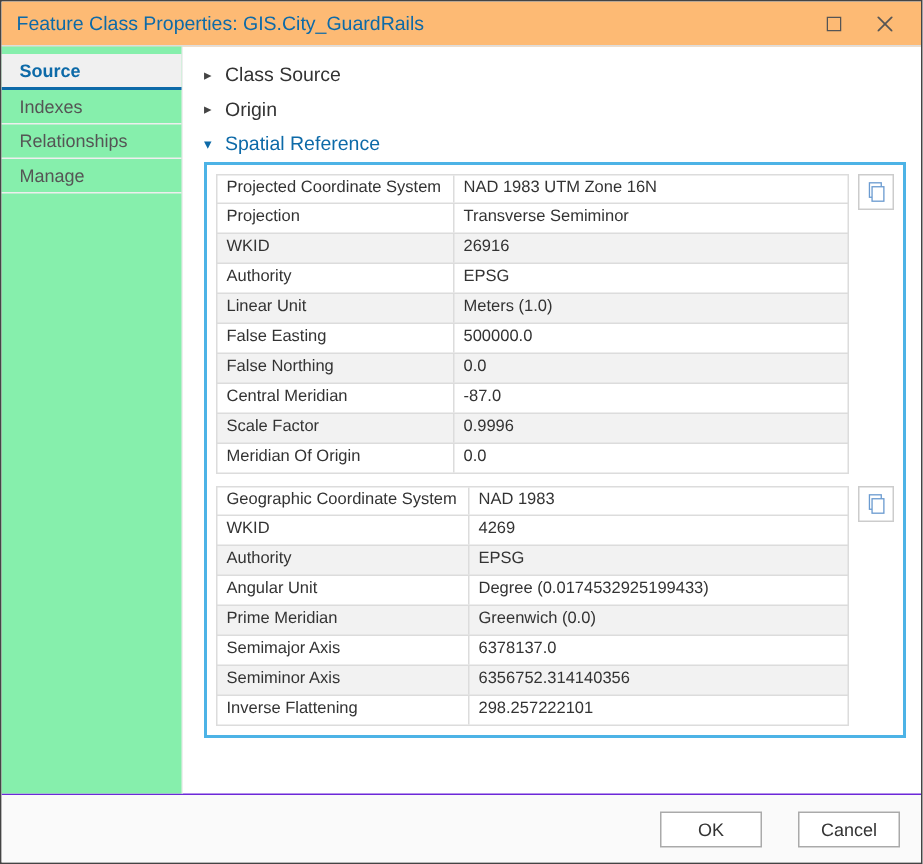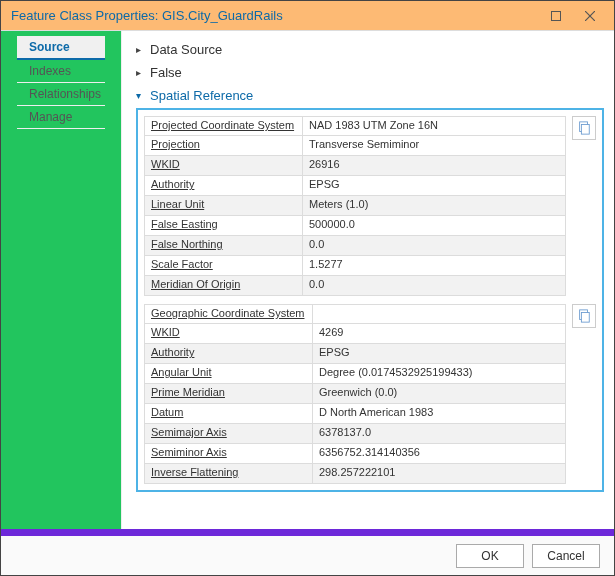--- a/index.html
+++ b/index.html
@@ -39,22 +39,22 @@
     color: #555;
     font-size: 14px;
     cursor: pointer;
   }
   .main {
     display: flex;
     height: 498px;
   }
   .sidebar {
     width: 121px;
-    background: #22c55e;
-    padding: 5px 16px;
+    background: #86efac;
+    padding: 5px 0;
     border-right: 1px solid #eee;
   }
   .sidebar-item {
     padding: 4px 12px;
     color: #555;
     cursor: pointer;
     border-bottom: 1px solid #eee;
     font-size: 12px;
   }
   .sidebar-item.active {
@@ -112,21 +112,20 @@
   }
   .row:nth-child(odd) { background: #f2f2f2; }
   .row:first-child {
     border-top: 1px solid #dcdcdc;
     background: #fff;
   }
   .row .label {
     width: 158px;
     padding: 2px 6px;
     border-right: 1px solid #dcdcdc;
-    text-decoration: underline;
   }
   .row .value {
     flex: 1;
     padding: 2px 6px;
   }
   .block2 .row .label {
     width: 168px;
   }
   .copy-btn {
     position: absolute;
@@ -141,22 +140,22 @@
     justify-content: center;
     cursor: pointer;
   }
   .copy-btn svg { width: 14px; height: 14px; }
   .footer {
     height: 46px;
     display: flex;
     justify-content: flex-end;
     align-items: center;
     padding: 0 14px;
-    gap: 8px;
-    border-top: 7px solid #6d28d9;
+    gap: 24px;
+    border-top: 1px solid #6d28d9;
     background: #fafafa;
   }
   .footer button {
     min-width: 68px;
     height: 24px;
     background: #fff;
     border: 1px solid #aaa;
     font-size: 12px;
     cursor: pointer;
     color: #333;
@@ -189,28 +188,28 @@
     <div class="sidebar-item"><span>Indexes</span></div>
     <div class="sidebar-item"><span>Relationships</span></div>
     <div class="sidebar-item"><span>Manage</span></div>
   </div>
 
   <div class="content">
 
     <div class="accordion">
       <div class="acc-header">
           <span class="chev">▸</span>
-          <span>Data Source</span>
+          <span>Class Source</span>
         </div>
     </div>
 
     <div class="accordion">
       <div class="acc-header">
           <span class="chev">▸</span>
-          <span>False</span>
+          <span>Origin</span>
         </div>
     </div>
 
     <div class="accordion">
       <div class="acc-header expanded">
           <span class="chev">▾</span>
           <span>Spatial Reference</span>
         </div>
       <div class="spatial-body">
 
@@ -244,60 +243,61 @@
               </div>
               <div class="row">
                 <div class="label">False Easting</div>
                 <div class="value">500000.0</div>
               </div>
               <div class="row">
                 <div class="label">False Northing</div>
                 <div class="value">0.0</div>
               </div>
               <div class="row">
+                <div class="label">Central Meridian</div>
+                <div class="value">-87.0</div>
+              </div>
+              <div class="row">
                 <div class="label">Scale Factor</div>
-                <div class="value">1.5277</div>
+                <div class="value">0.9996</div>
               </div>
               <div class="row">
                 <div class="label">Meridian Of Origin</div>
                 <div class="value">0.0</div>
               </div>
             </div>
         </div>
 
         <div class="block block2">
           <div class="copy-btn">
             <svg viewBox="0 0 16 16">
                 <rect x="3" y="1" width="9" height="11" fill="none" stroke="#6b9bd0" stroke-width="1"></rect>
                 <rect x="5" y="4" width="9" height="11" fill="#fff" stroke="#6b9bd0" stroke-width="1"></rect>
               </svg>
           </div>
           <div id="geographic-rows">
               <div class="row">
                 <div class="label">Geographic Coordinate System</div>
+                <div class="value">NAD 1983</div>
               </div>
               <div class="row">
                 <div class="label">WKID</div>
                 <div class="value">4269</div>
               </div>
               <div class="row">
                 <div class="label">Authority</div>
                 <div class="value">EPSG</div>
               </div>
               <div class="row">
                 <div class="label">Angular Unit</div>
                 <div class="value">Degree (0.0174532925199433)</div>
               </div>
               <div class="row">
                 <div class="label">Prime Meridian</div>
                 <div class="value">Greenwich (0.0)</div>
-              </div>
-              <div class="row">
-                <div class="label">Datum</div>
-                <div class="value">D North American 1983</div>
               </div>
               <div class="row">
                 <div class="label">Semimajor Axis</div>
                 <div class="value">6378137.0</div>
               </div>
               <div class="row">
                 <div class="label">Semiminor Axis</div>
                 <div class="value">6356752.314140356</div>
               </div>
               <div class="row">

